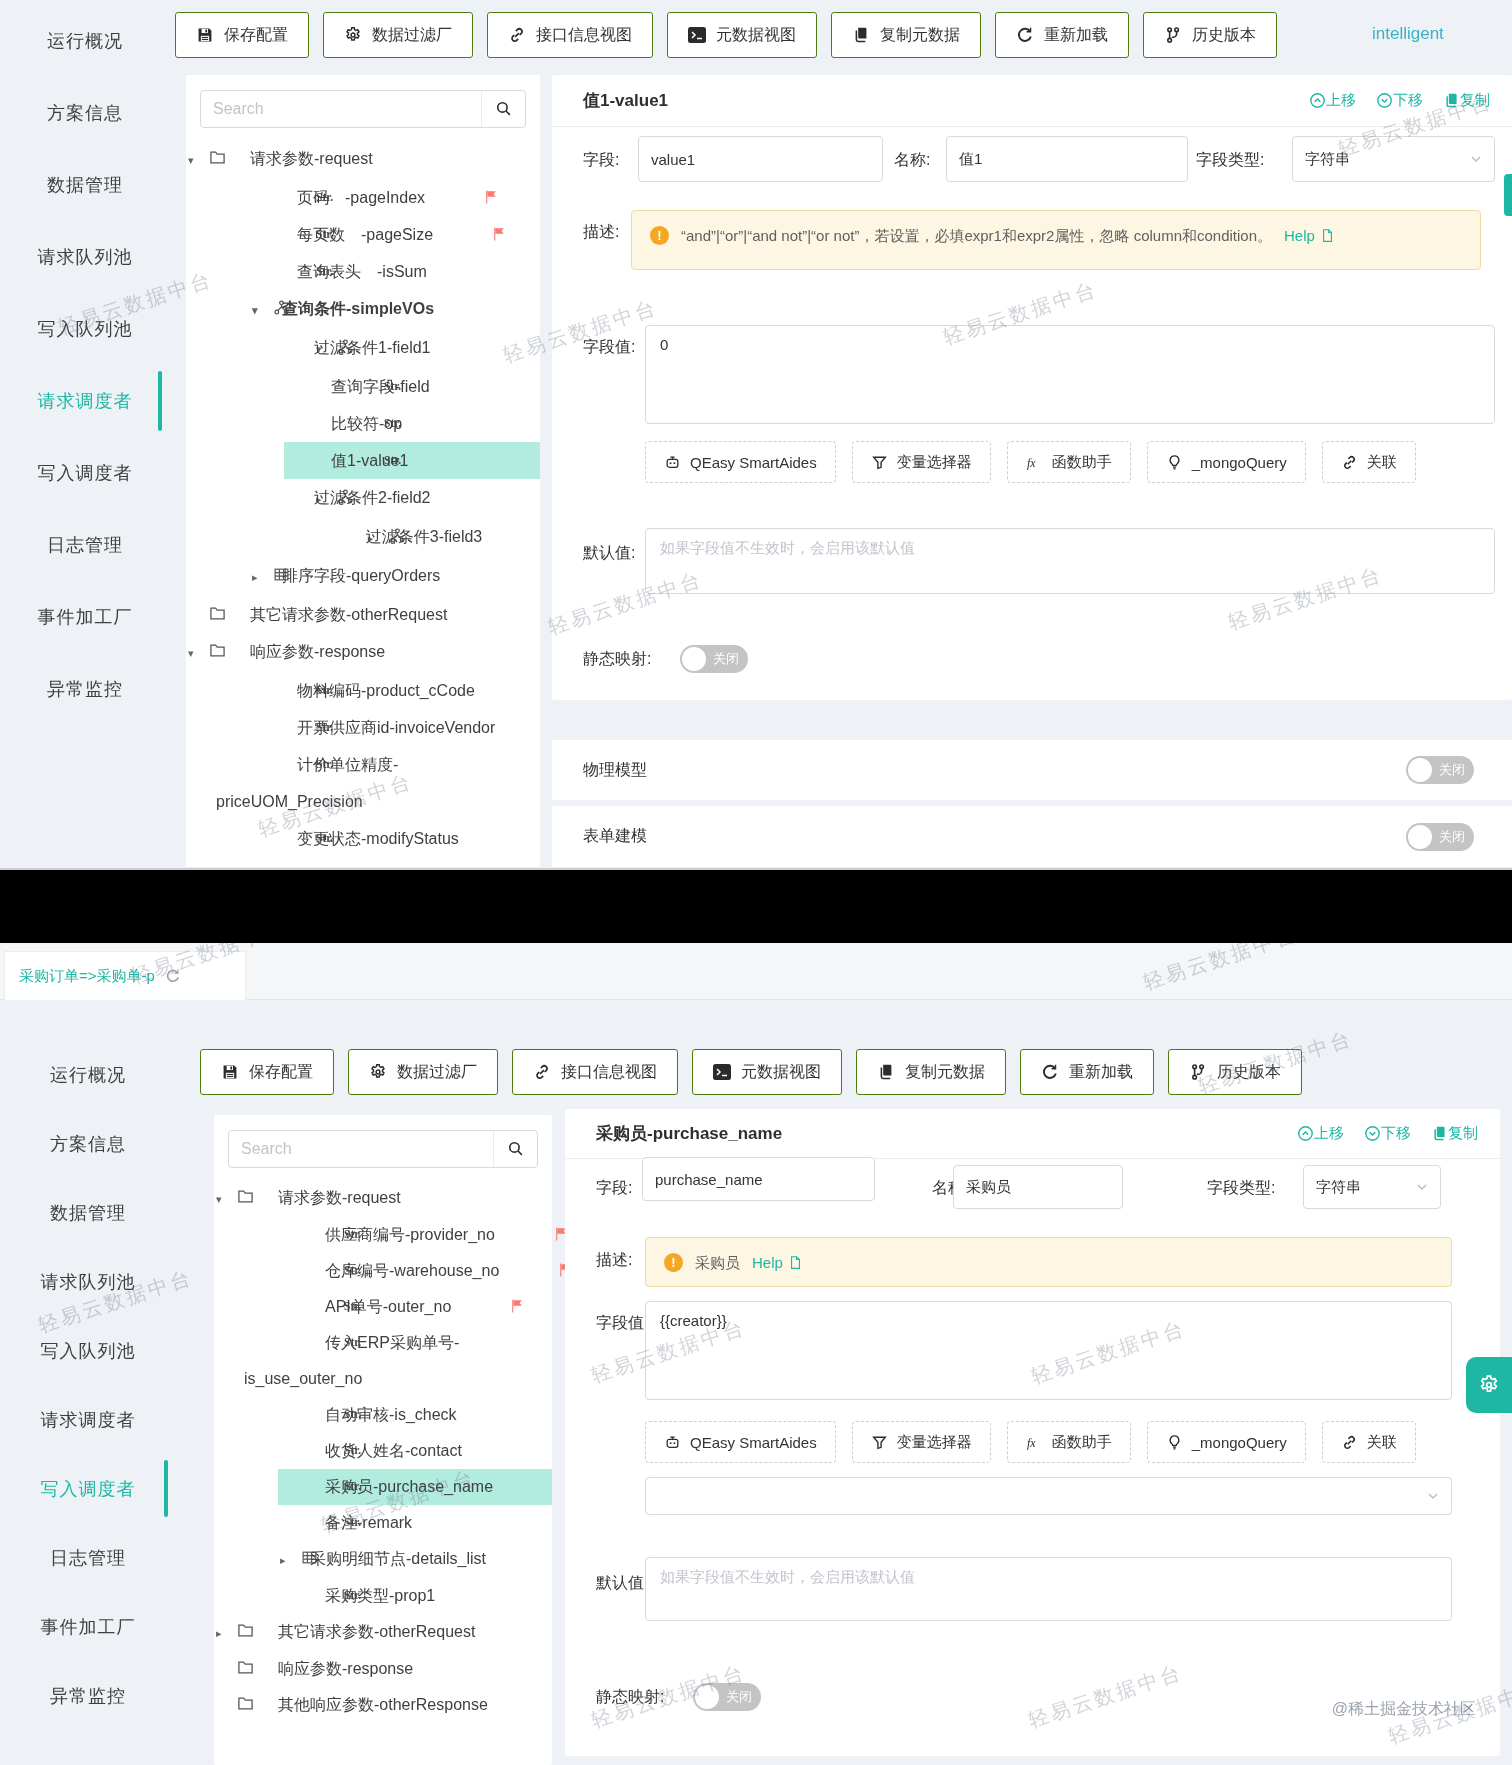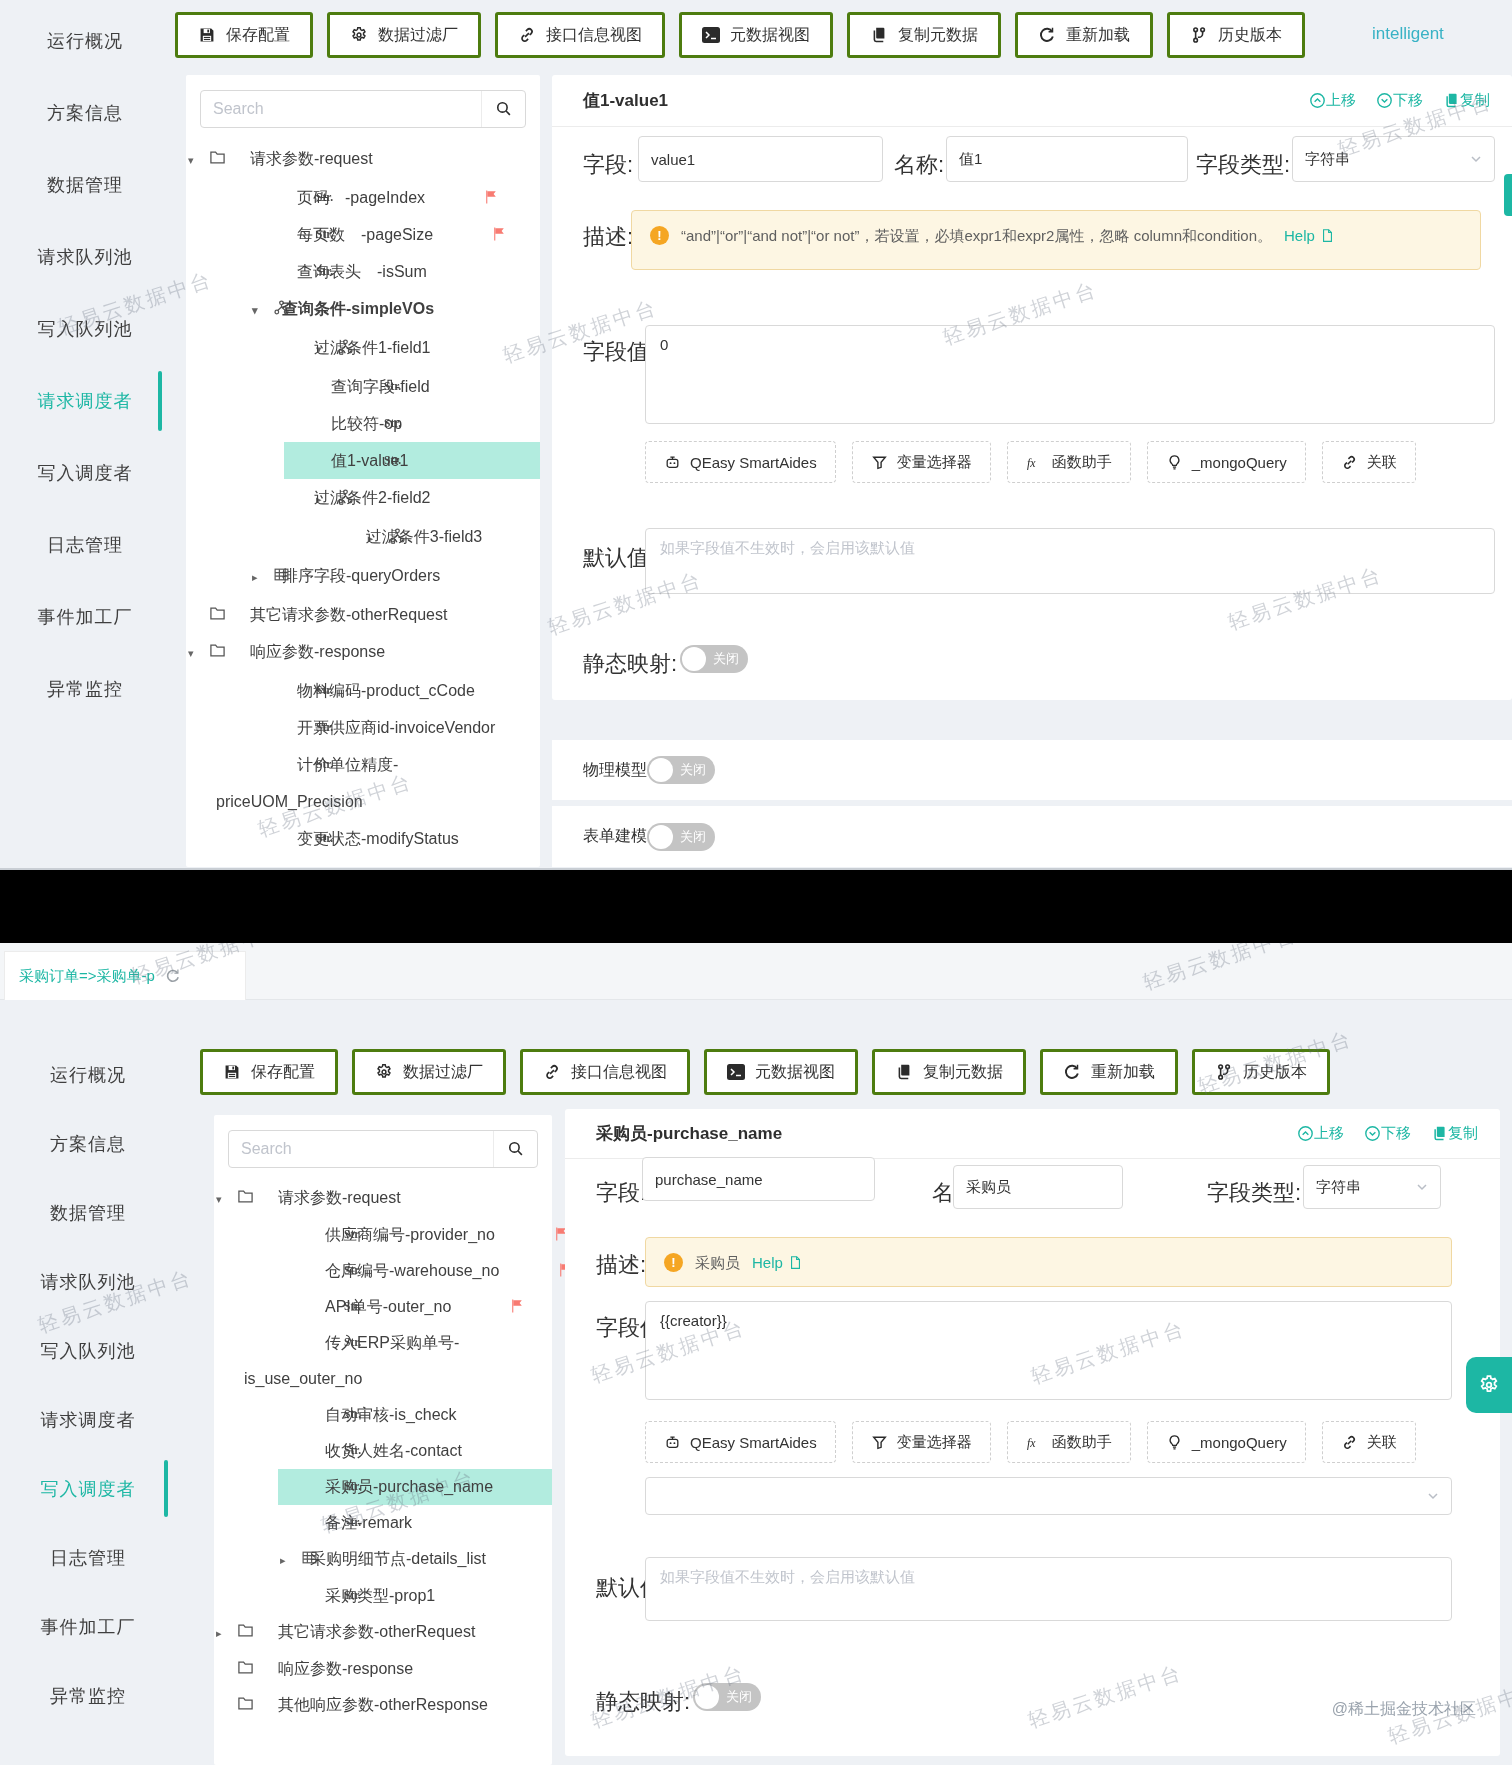--- a/index.html
+++ b/index.html
@@ -9,21 +9,21 @@
   .screen{position:relative;width:1512px;overflow:hidden;background:#eef1f5}
   #s1{height:868px}
   #s2{height:822px}
   .blackbar{width:1512px;height:75px;background:#000;border-top:2px solid #c9ced4}
 
   
   .toolbar{position:absolute;display:flex;gap:14px;z-index:2}
   #toolbar1{left:175px;top:12px}
   #toolbar2{left:200px;top:106px}
   .tb{display:inline-flex;align-items:center;gap:10px;height:46px;padding:0 20px;background:#fff;
-      border:3px solid #4d7c0f;border-radius:3px;font-size:16px;color:#333;cursor:pointer;font-family:inherit}
+      border:1px solid #4d7c0f;border-radius:3px;font-size:16px;color:#333;cursor:pointer;font-family:inherit}
   .i{display:inline-flex;width:18px;height:18px;color:#2b2b2b;flex:0 0 auto}
   .i svg{width:100%;height:100%}
   .intelligent{position:absolute;left:1372px;top:24px;font-size:17px;color:#38b2c5;cursor:pointer;z-index:2}
 
   
   .sidebar{position:absolute;left:0;z-index:2}
   #sidebar1{top:5px;width:170px}
   #sidebar2{top:97px;width:176px}
   .sb-item{position:relative;height:72px;display:flex;align-items:center;justify-content:center;
            font-size:18px;color:#3f3f3f;cursor:pointer;letter-spacing:1px}
@@ -52,21 +52,21 @@
   
   .panel-card{position:absolute;background:#fff;border-radius:3px;z-index:1}
   #panel1{left:552px;top:75px;width:960px;height:625px}
   #panel2{left:565px;top:166px;width:935px;height:647px}
   .panel-head{display:flex;align-items:center;justify-content:space-between;height:52px;padding:0 22px 0 31px;border-bottom:1px solid #ececec}
   #panel2 .panel-head{height:50px}
   .panel-head h2{margin:0;font-size:17px;color:#2f2f2f;font-weight:700}
   .head-actions{display:flex;gap:20px}
   .act{display:inline-flex;align-items:center;color:var(--accent);font-size:15px;cursor:pointer}
   .act .i{width:17px;height:17px;color:var(--accent)}
-  .plabel{position:absolute;font-size:22px;color:#333}
+  .plabel{position:absolute;font-size:16px;color:#333}
   .ip{position:absolute;height:46px;border:1px solid #d9d9d9;border-radius:4px;font-size:15px;color:#333;padding:0 12px;font-family:inherit;background:#fff}
   #panel2 .ip{height:44px}
   .select{position:absolute;height:46px;border:1px solid #d9d9d9;border-radius:4px;display:flex;align-items:center;
           justify-content:space-between;padding:0 10px 0 12px;font-size:15px;color:#333;background:#fff;cursor:pointer}
   #panel2 .select{height:44px}
   .select .i{width:16px;height:16px;color:#b9bec6}
   .descbox{position:absolute;background:#fdf6e3;border:1px solid #f0d8a2;border-radius:4px;display:flex;align-items:flex-start;padding:11px 16px}
   .descbox .dtext{font-size:15px;color:#5f5f5f;line-height:27px}
   .warn{flex:0 0 auto;width:19px;height:19px;border-radius:50%;background:#f5a623;color:#fff;font-weight:700;font-size:13px;
         display:inline-flex;align-items:center;justify-content:center;margin:4px 12px 0 2px}
@@ -78,21 +78,21 @@
   .tarea::placeholder{color:#c0c4cc}
   .assist{position:absolute;display:flex;gap:16px;white-space:nowrap;overflow:hidden}
   .as-btn{display:inline-flex;align-items:center;gap:9px;height:42px;padding:0 18px;border:1px dashed #cfcfcf;border-radius:4px;
           background:#fff;font-size:15px;color:#333;cursor:pointer;flex:0 0 auto;font-family:inherit}
   .as-btn .i{width:17px;height:17px}
   .toggle{position:absolute;display:inline-flex;width:68px;height:28px;background:#c4c4c4;border-radius:15px;align-items:center;cursor:pointer}
   .toggle .knob{position:absolute;left:2px;top:2px;width:24px;height:24px;border-radius:50%;background:#fff}
   .toggle em{position:absolute;right:9px;font-style:normal;color:#fff;font-size:13px}
 
   .model-card{position:absolute;left:552px;width:960px;height:60px;background:#fff;display:flex;align-items:center;
-              padding:0 38px 0 31px;font-size:16px;color:#333;z-index:1}
+              justify-content:space-between;padding:0 38px 0 31px;font-size:16px;color:#333;z-index:1}
   .model-card .toggle{position:relative;flex:0 0 auto}
   .teal-sliver{position:absolute;right:0;top:174px;width:8px;height:42px;background:var(--accent);border-radius:4px 0 0 4px;z-index:3}
 
   
   .tabrow{position:absolute;left:0;right:0;top:0;height:57px;background:#f4f6f8;border-bottom:1px solid #e4e7ea;z-index:1}
   .tab{position:absolute;left:4px;top:8px;width:242px;height:49px;background:#fff;border:1px solid #ececec;border-bottom:0;
        display:flex;align-items:center;gap:10px;padding:0 14px;font-size:15px;color:var(--accent);cursor:pointer}
   .tab .i{width:16px;height:16px;color:#9aa0a6}
   .gear-fab{position:absolute;right:0;top:414px;width:46px;height:56px;background:var(--accent);border-radius:10px 0 0 10px;
             display:flex;align-items:center;justify-content:center;color:#fff;cursor:pointer;z-index:3}

